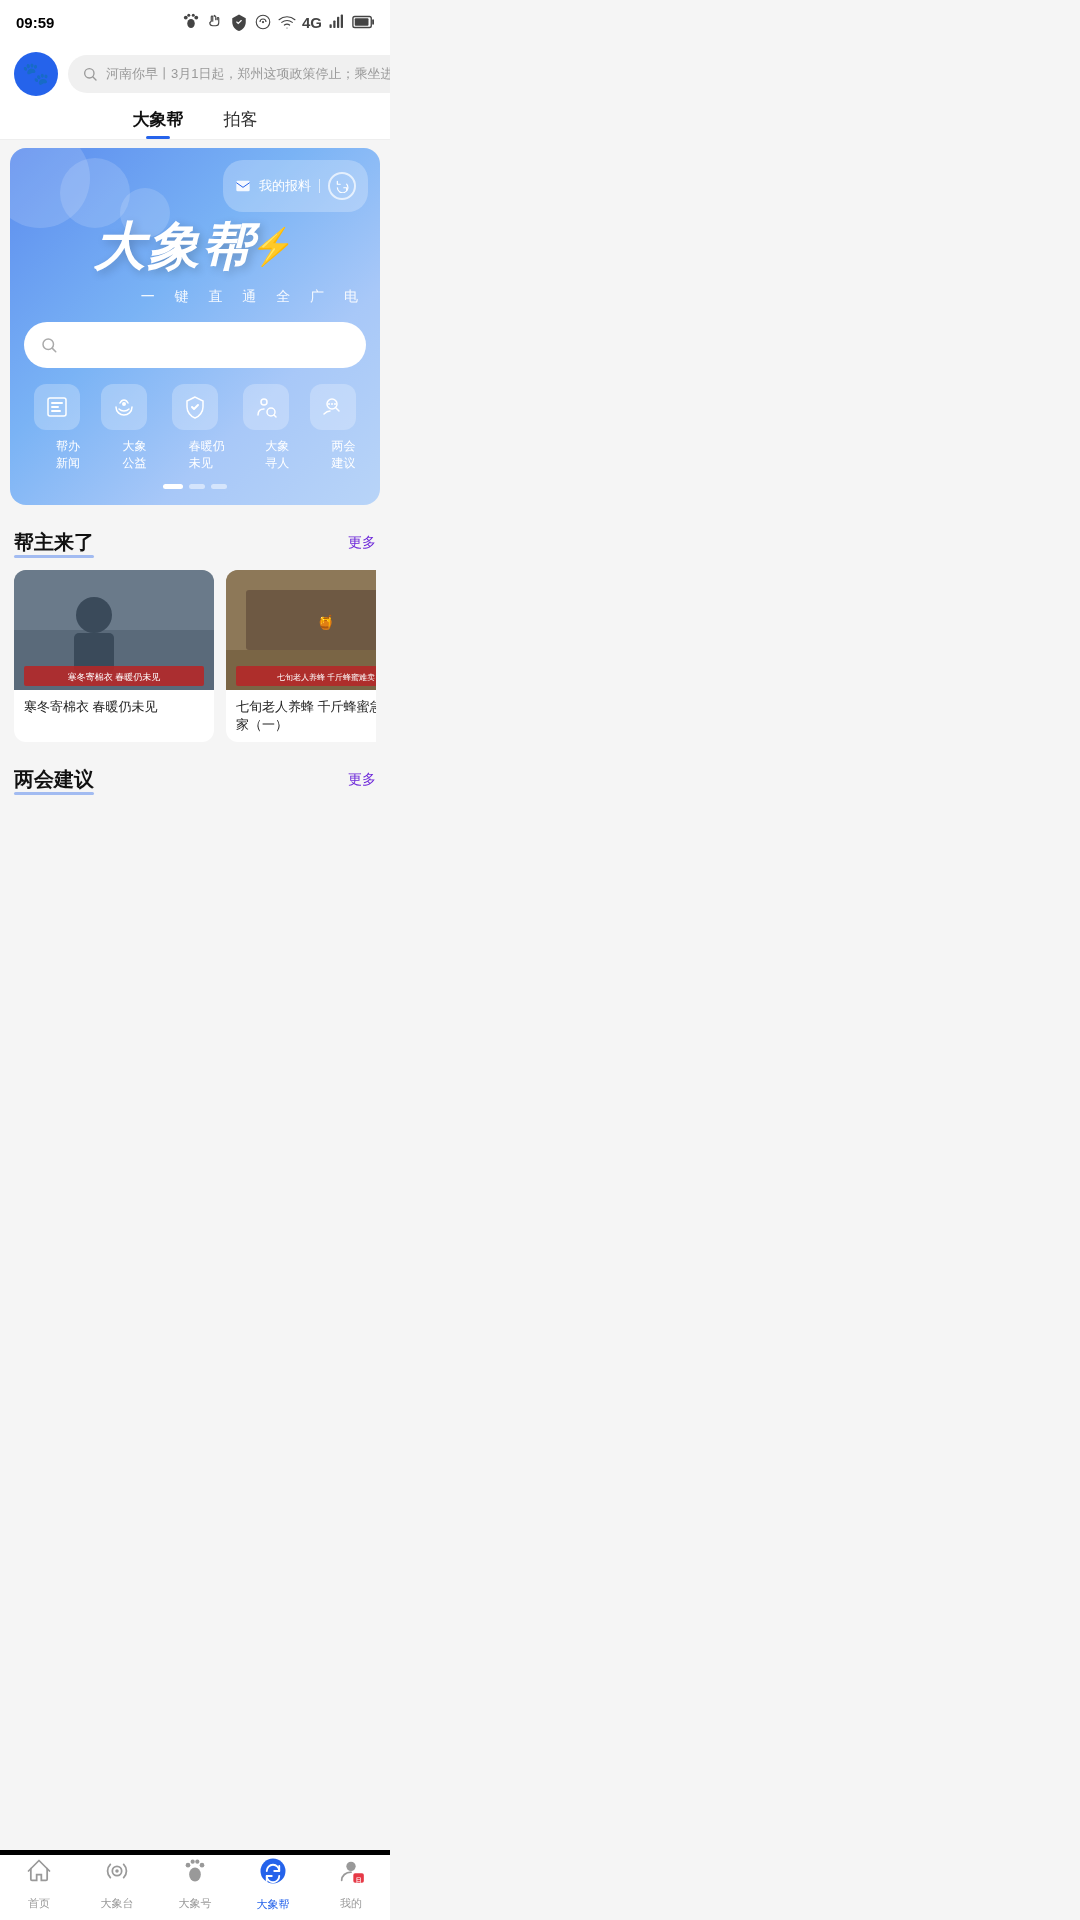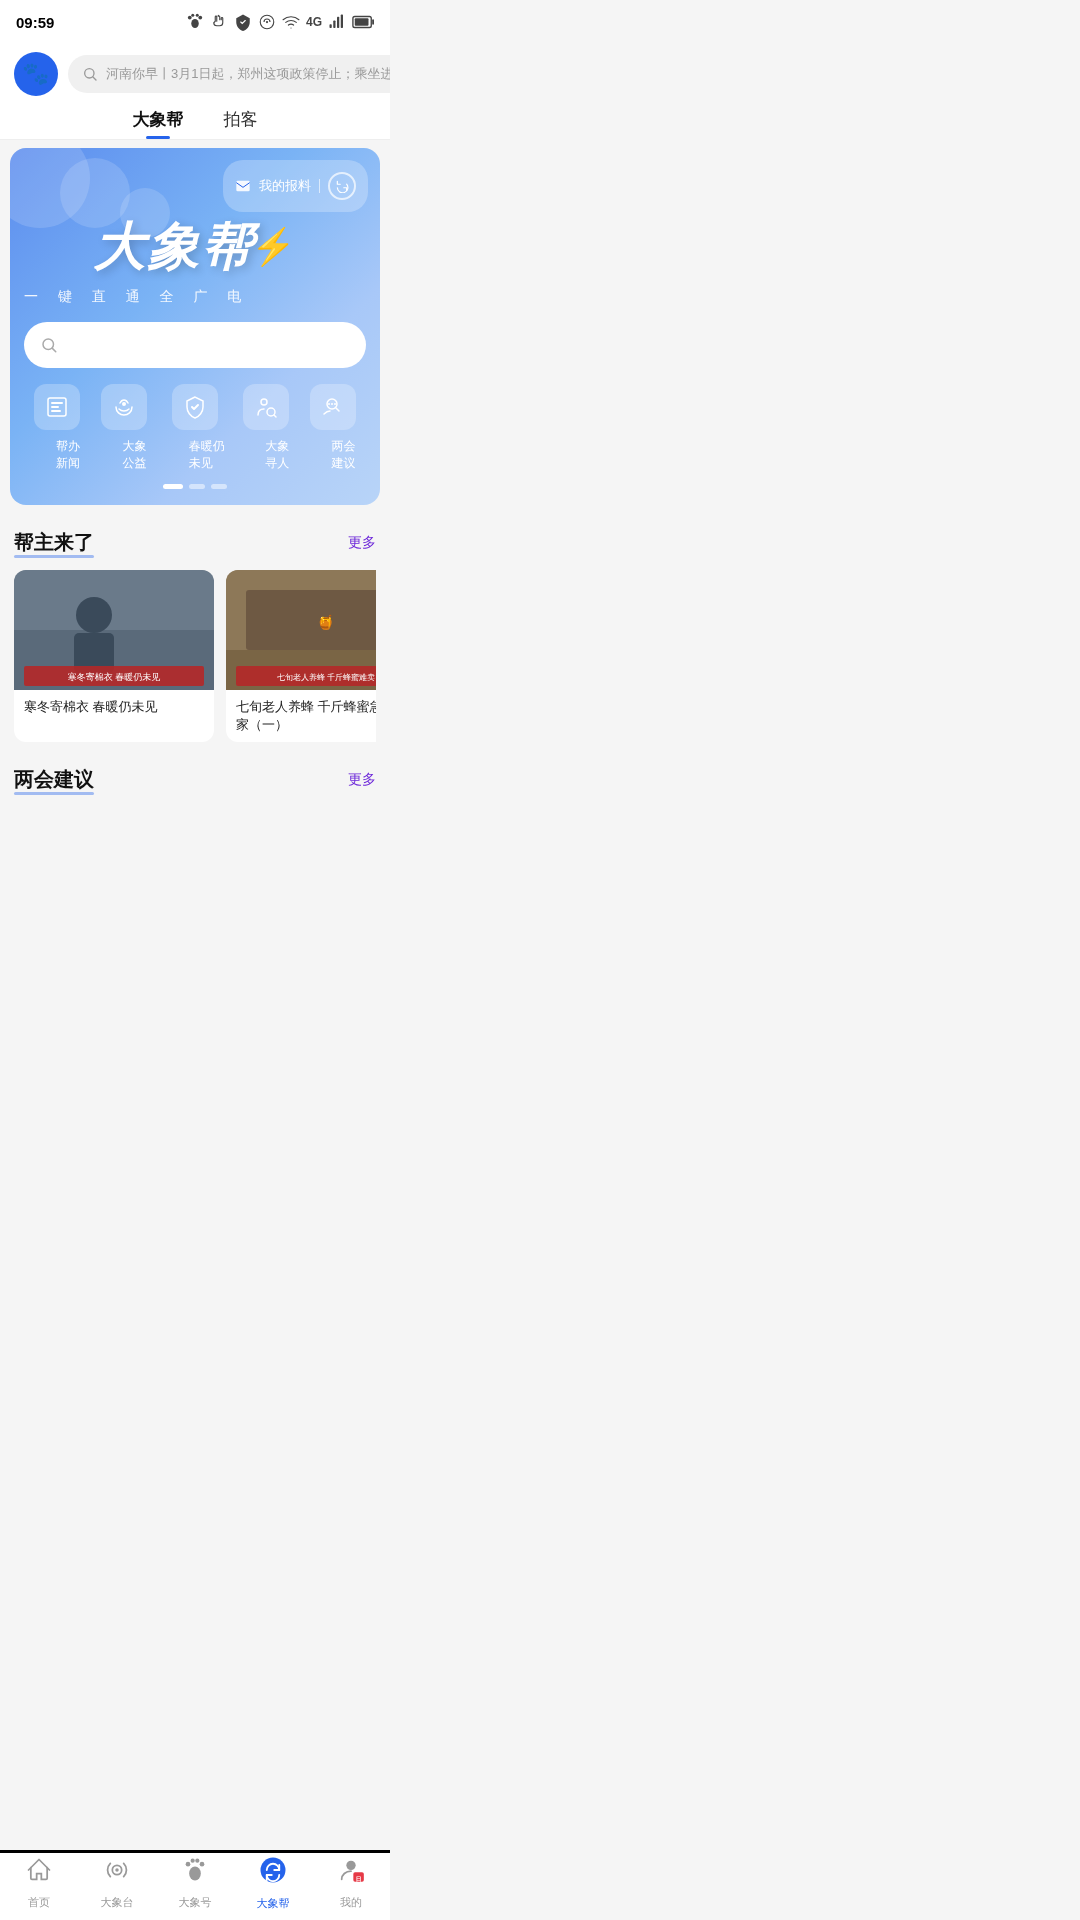--- a/index.html
+++ b/index.html
@@ -139,21 +139,21 @@
       color: white;
       font-size: 14px;
     }
     .lightning-bolt {
       font-size: 36px;
       color: #FFD700;
       margin-left: -4px;
     }
 
     .hero-subtitle {
-      text-align: left;
+      text-align: right;
       color: rgba(255,255,255,0.9);
       font-size: 14px;
       letter-spacing: 8px;
       margin-top: 6px;
     }
 
     
     .hero-search {
       background: white;
       border-radius: 24px;
@@ -279,21 +279,21 @@
       line-height: 1.4;
     }
 
     
     .bottom-nav {
       position: fixed;
       bottom: 0;
       left: 0;
       width: 390px;
       background: white;
-      border-top: 3px solid #000000;
+      border-top: 5px solid #000000;
       display: flex;
       justify-content: space-around;
       align-items: center;
       height: 70px;
       padding-bottom: 8px;
     }
     .nav-item {
       display: flex;
       flex-direction: column;
       align-items: center;
@@ -372,21 +372,21 @@
     <svg width="18" height="18" viewBox="0 0 24 24">
       <circle cx="12" cy="12" r="9" fill="none" stroke="#444" stroke-width="1.5"></circle>
       <path d="M8 12a4 4 0 018 0" stroke="#444" stroke-width="1.5" fill="none"></path>
       <circle cx="12" cy="12" r="1.5" fill="#444"></circle>
     </svg>
 
     <svg width="18" height="18" viewBox="0 0 24 24">
       <path d="M5 12.55a11 11 0 0114.08 0M1.42 9a16 16 0 0121.16 0M8.53 16.11a6 6 0 016.95 0M12 20h.01" stroke="#444" stroke-width="1.5" fill="none" stroke-linecap="round"></path>
     </svg>
 
-    <span style="font-size:12px;font-weight:700;color:#444;">4G</span>
+    <span style="font-size:15px;font-weight:700;color:#444;">4G</span>
 
     <svg width="18" height="18" viewBox="0 0 24 24">
       <rect x="2" y="15" width="3" height="5" rx="1" fill="#444"></rect>
       <rect x="7" y="10" width="3" height="10" rx="1" fill="#444"></rect>
       <rect x="12" y="5" width="3" height="15" rx="1" fill="#444"></rect>
       <rect x="17" y="2" width="3" height="18" rx="1" fill="#444"></rect>
     </svg>
 
     <svg width="22" height="14" viewBox="0 0 24 14">
       <rect x="1" y="1" width="20" height="12" rx="2" fill="none" stroke="#444" stroke-width="1.5"></rect>

